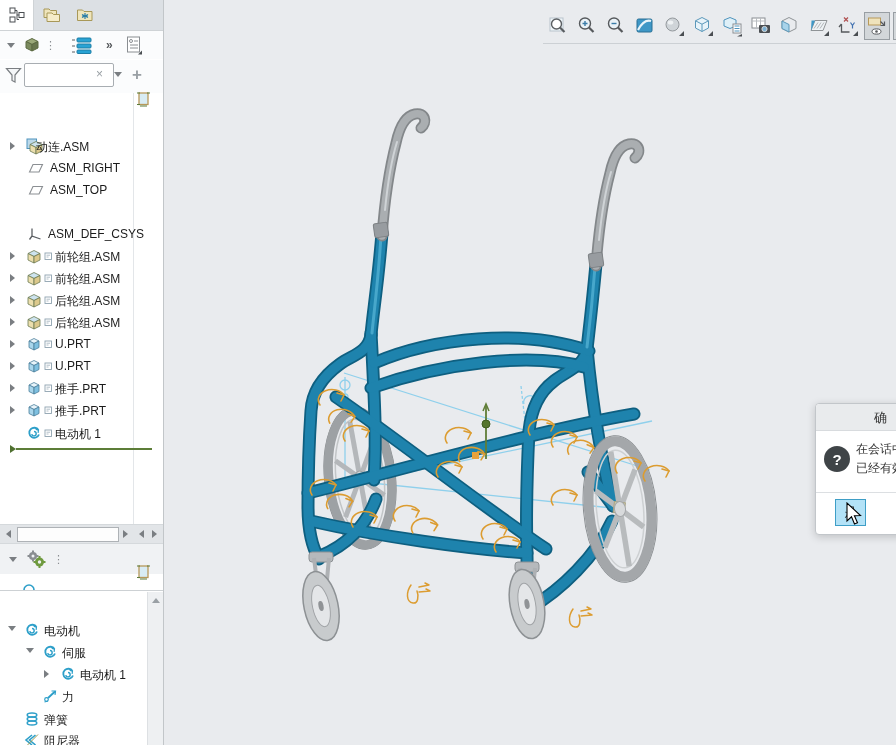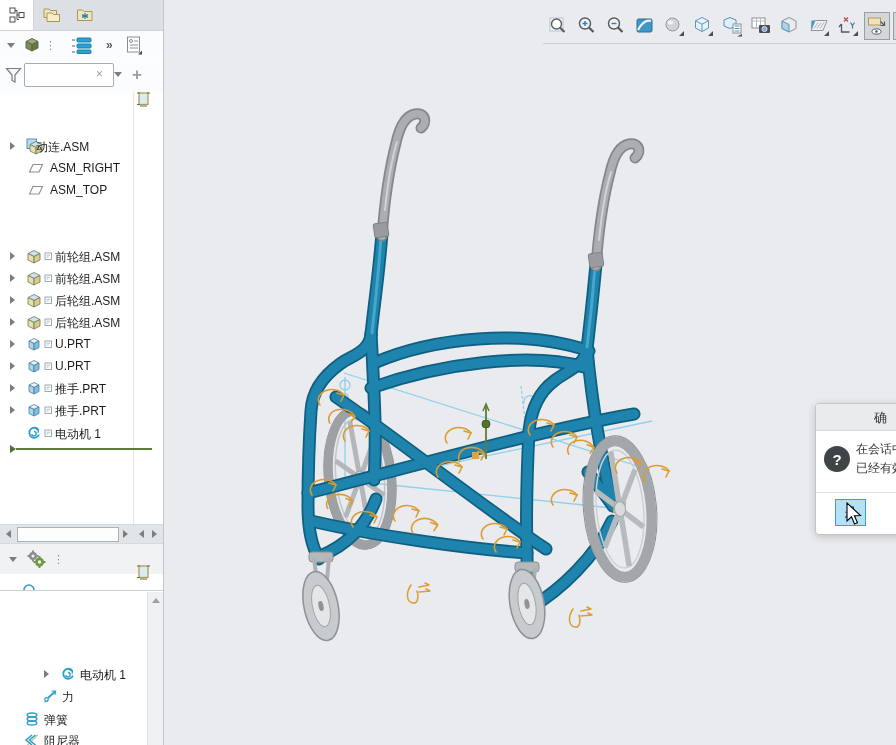--- a/index.html
+++ b/index.html
@@ -412,20 +412,26 @@
         </svg>
       <span class="lb" style="left:50px">ASM_RIGHT</span>
     </div>
     <div class="trow" style="top:179px">
       <svg class="ic" style="left:28px" width="16" height="16">
           <path d="M1.5,12 L5,4.5 L14.5,4.5 L11,12 Z" fill="none" stroke="#8b8f93" stroke-width="1.1"></path>
         </svg>
       <span class="lb" style="left:50px">ASM_TOP</span>
     </div>
 
+    <div class="trow" style="top:223px">
+      <svg class="ic" style="left:28px" width="16" height="16">
+          <path d="M4,2.5 L4,10 L12.5,13 M4,10 L1.5,13.5" stroke="#5a5e62" stroke-width="1.3" fill="none"></path>
+        </svg>
+      <span class="lb" style="left:48px">ASM_DEF_CSYS</span>
+    </div>
 
     <div class="trow" style="top:245px">
       <span class="aw arr-right" style="left:10px"></span>
       <svg class="ic" style="left:26px" width="16" height="16">
           <path d="M2,5.5 L8,2.5 L14,5.5 L8,8.5 Z" fill="#cde3ef" stroke="#6b7a52" stroke-width=".8"></path>
           <path d="M2,5.5 L8,8.5 L8,15 L2,12 Z" fill="#ecdfae" stroke="#6b7a52" stroke-width=".8"></path>
           <path d="M8,8.5 L14,5.5 L14,12 L8,15 Z" fill="#dcc98c" stroke="#6b7a52" stroke-width=".8"></path>
         </svg>
       <svg class="mk" style="left:44px" width="9" height="9">
           <rect x="1" y="1" width="6.5" height="6.5" fill="#fff" stroke="#8fa3b0" stroke-width=".9"></rect>
@@ -581,20 +587,38 @@
     </div>
     <svg class="pin-ico" style="left:136px;top:564px" width="16" height="17">
         <rect x="3" y="2" width="9" height="11.5" fill="#d8ecf4" stroke="#b8995a" stroke-width="1.3"></rect>
         <path d="M1,2 h3 M11,2 h3 M1,13.5 h3 M4,15 h7" stroke="#5a7a3a" stroke-width="1.2"></path>
       </svg>
     <svg class="pin-ico" style="left:22px;top:582px" width="14" height="8">
         <path d="M2,8 A5,5 0 0 1 12,8" fill="none" stroke="#2d9fc9" stroke-width="1.6"></path>
       </svg>
     <div class="p2sep"></div>
 
+    <div class="trow" style="top:619px">
+      <span class="aw arr-down" style="left:8px"></span>
+      <svg class="ic" style="left:24px" width="16" height="16">
+          <path d="M12.5,5 A5,5 0 1 0 13,9.5" fill="none" stroke="#2d9fc9" stroke-width="1.8"></path>
+          <path d="M8,6.5 A2.2,2.2 0 1 1 5.8,9" fill="none" stroke="#2d9fc9" stroke-width="1.4"></path>
+          <path d="M12.5,5 l-2.8,-0.6 M12.5,5 l-0.4,2.8" stroke="#2d9fc9" stroke-width="1.2" fill="none"></path>
+        </svg>
+      <span class="lb" style="left:44px">电动机</span>
+    </div>
+    <div class="trow" style="top:641px">
+      <span class="aw arr-down" style="left:26px"></span>
+      <svg class="ic" style="left:42px" width="16" height="16">
+          <path d="M12.5,5 A5,5 0 1 0 13,9.5" fill="none" stroke="#2d9fc9" stroke-width="1.8"></path>
+          <path d="M8,6.5 A2.2,2.2 0 1 1 5.8,9" fill="none" stroke="#2d9fc9" stroke-width="1.4"></path>
+          <path d="M12.5,5 l-2.8,-0.6 M12.5,5 l-0.4,2.8" stroke="#2d9fc9" stroke-width="1.2" fill="none"></path>
+        </svg>
+      <span class="lb" style="left:62px">伺服</span>
+    </div>
     <div class="trow" style="top:663px">
       <span class="aw arr-right" style="left:44px"></span>
       <svg class="ic" style="left:60px" width="16" height="16">
           <path d="M12.5,5 A5,5 0 1 0 13,9.5" fill="none" stroke="#2d9fc9" stroke-width="1.8"></path>
           <path d="M8,6.5 A2.2,2.2 0 1 1 5.8,9" fill="none" stroke="#2d9fc9" stroke-width="1.4"></path>
           <path d="M12.5,5 l-2.8,-0.6 M12.5,5 l-0.4,2.8" stroke="#2d9fc9" stroke-width="1.2" fill="none"></path>
         </svg>
       <span class="lb" style="left:80px">电动机 1</span>
     </div>
     <div class="trow" style="top:685px">

